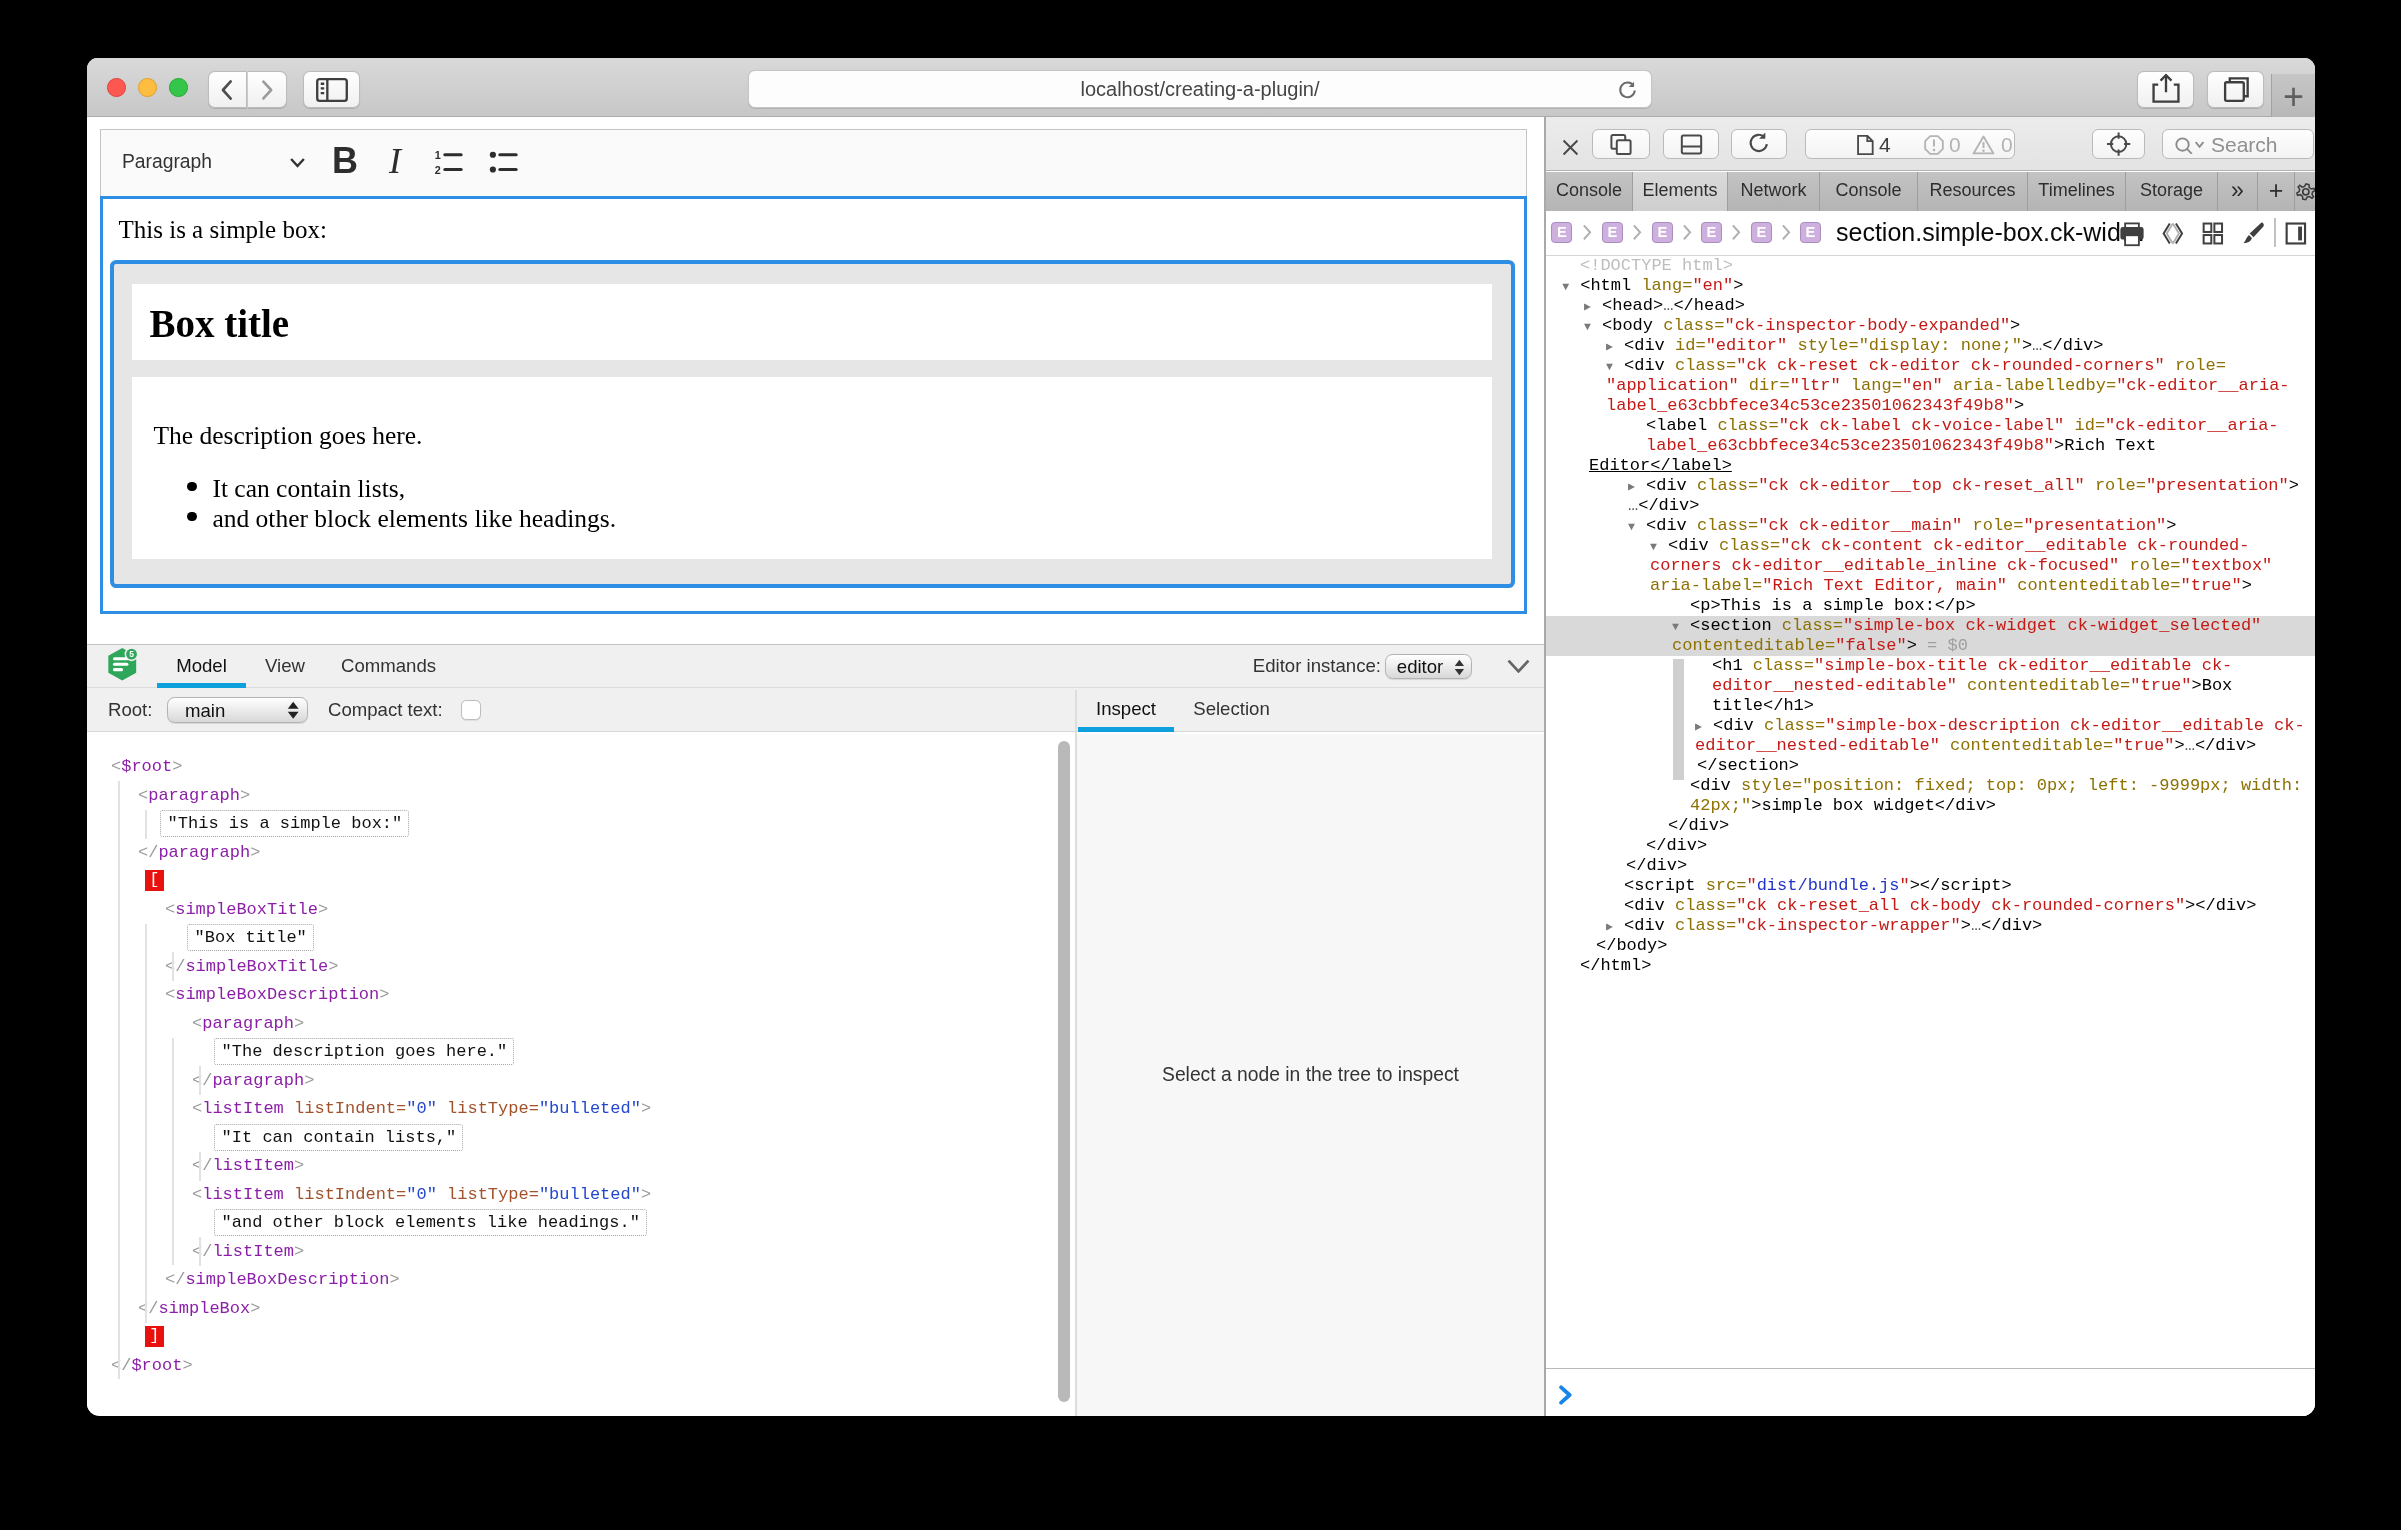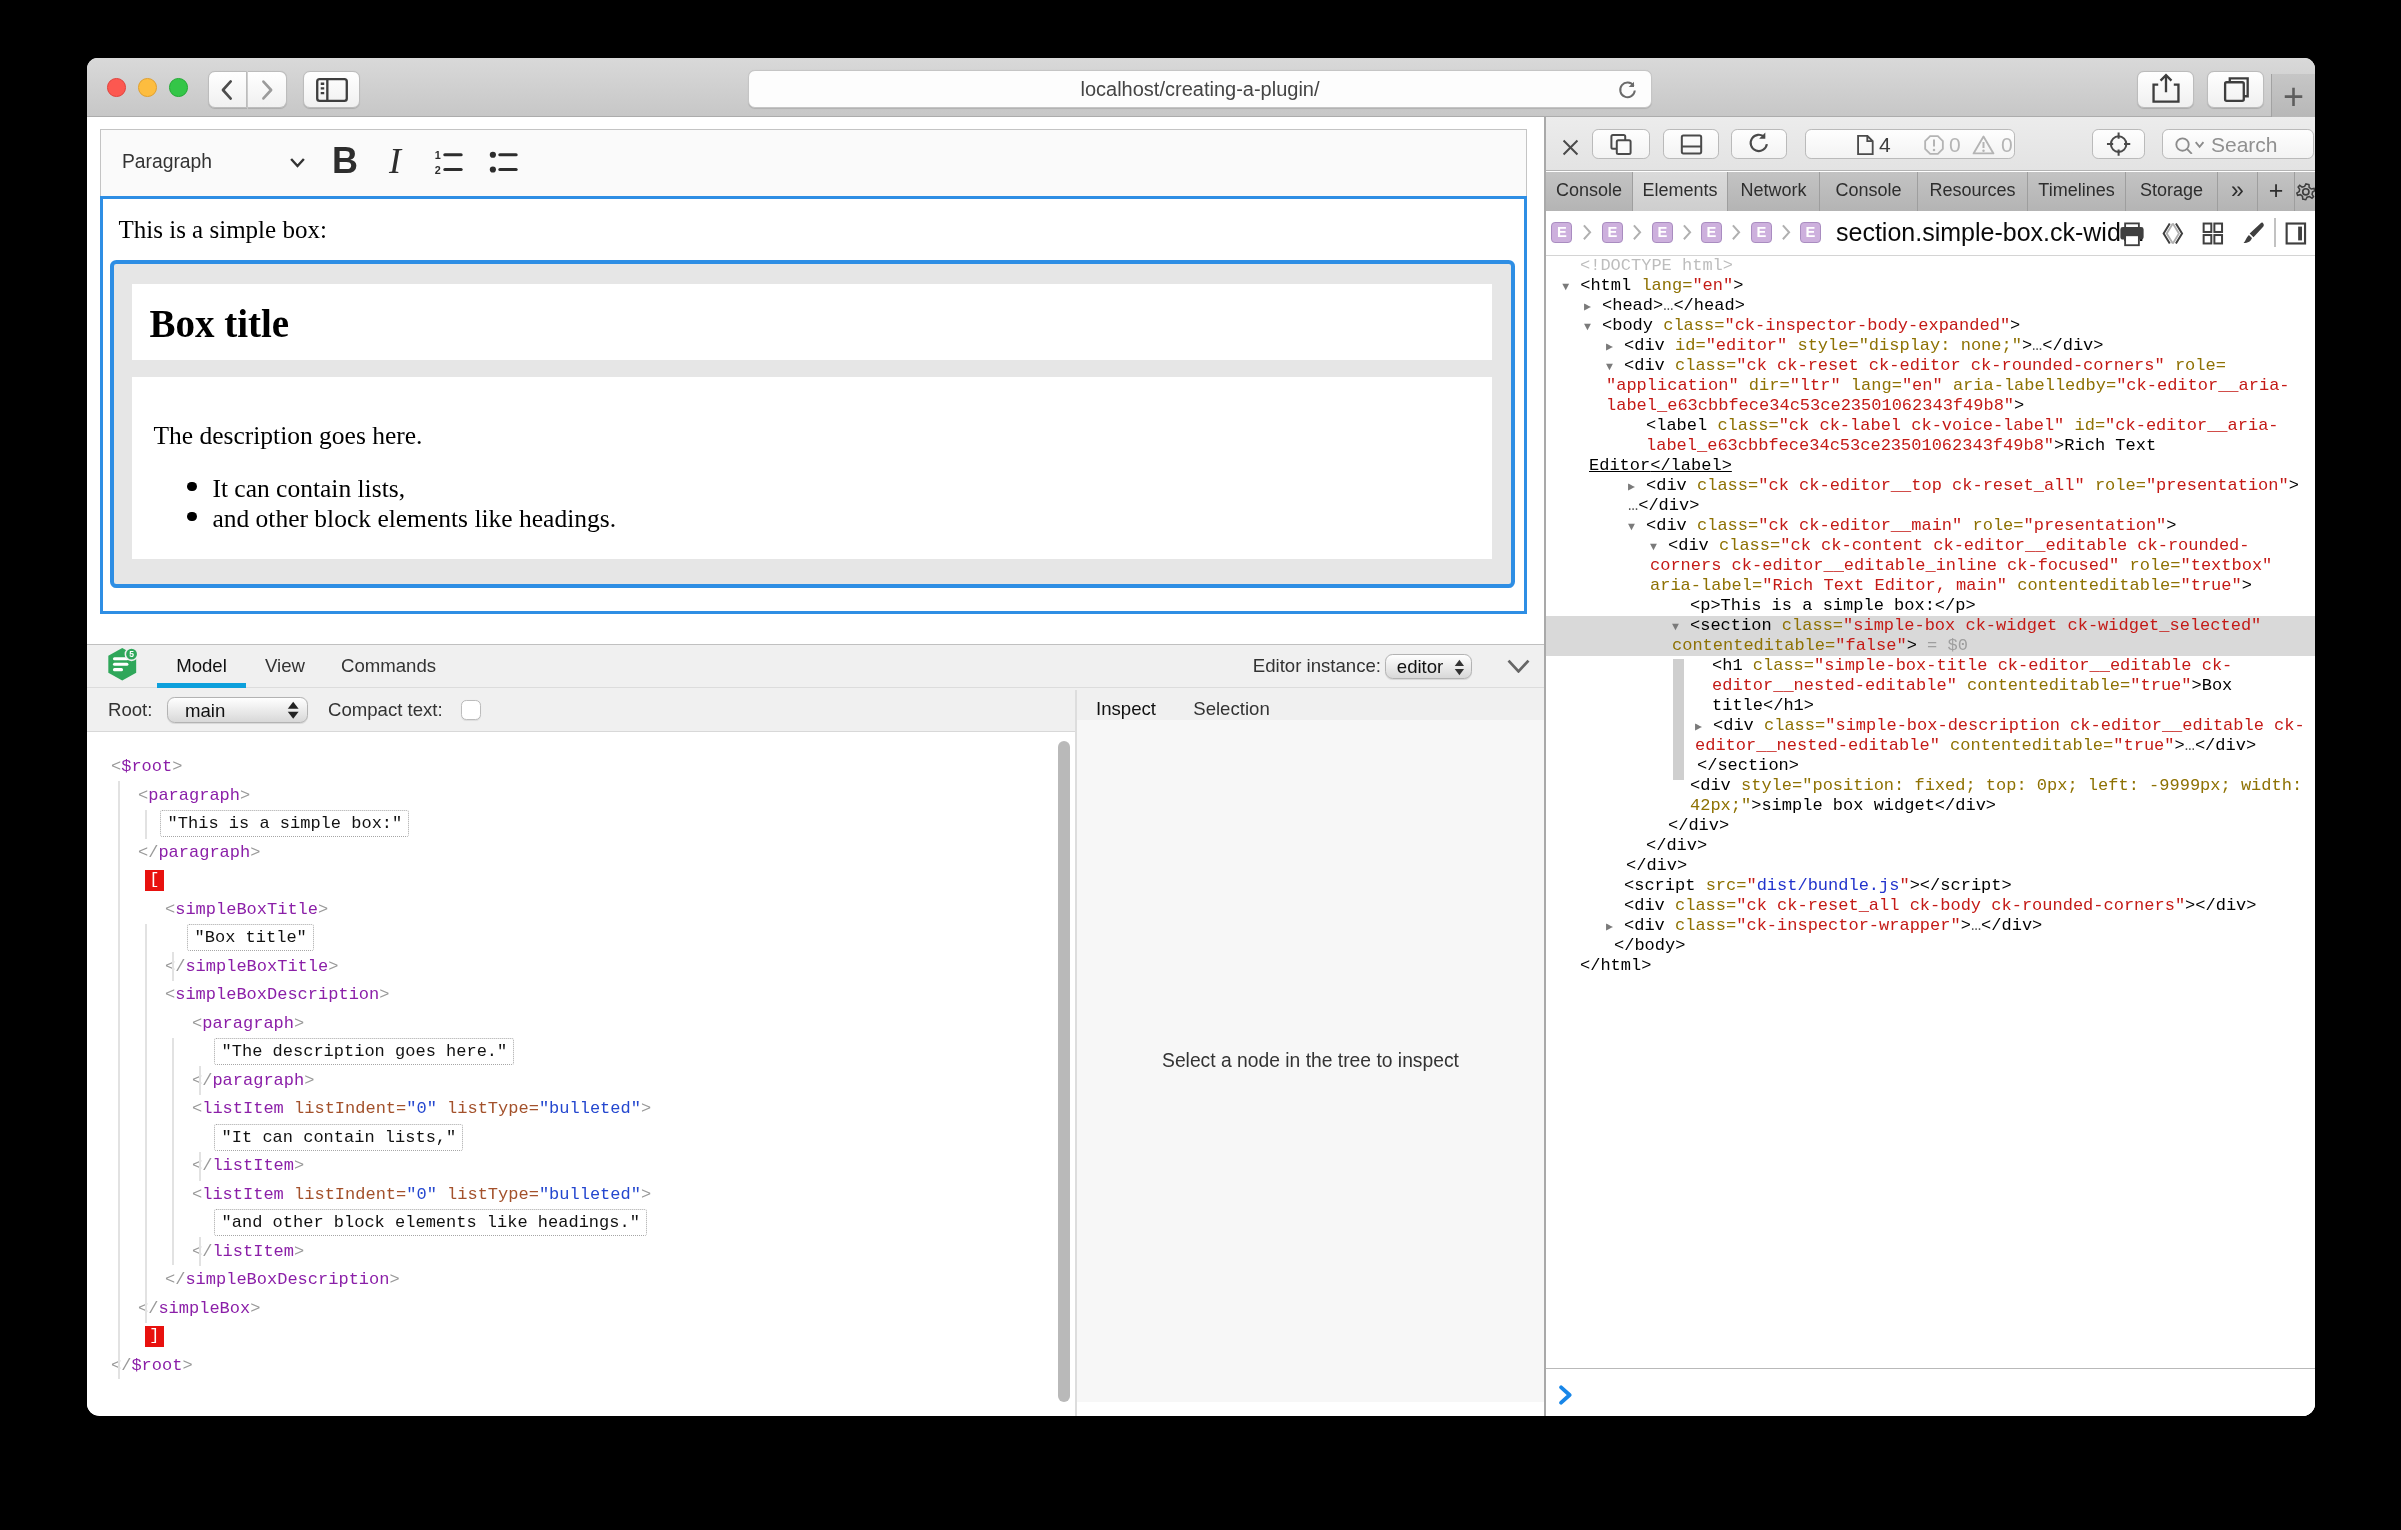--- a/index.html
+++ b/index.html
@@ -57,21 +57,21 @@
 .ckpanel { position:absolute; left:0; top:586px; width:1457px; height:771px; background:#fff; border-top:1.5px solid #c0c0c0; }
 .ckrow1 { position:absolute; left:0; top:0; width:1457px; height:43px; background:#f0f0f0; border-bottom:0.8px solid #dcdcdc; }
 .ckrow2 { position:absolute; left:0; top:43px; width:1457px; height:44px; background:#f0f0f0; border-bottom:1.5px solid #d8d8d8; }
 .cktab { position:absolute; font-size:18.6px; color:#333; }
 .mselect {
   position:absolute; background:linear-gradient(#ffffff,#d8d8d8);
   border:0.8px solid #b3b3b3; border-radius:7.7px; font-size:18.6px; color:#111;
   box-shadow:0 0.8px 0.8px rgba(0,0,0,.1);
 }
 .ckdivider { position:absolute; left:988px; top:45px; width:2.3px; height:726px; background:#ddd; }
-.rightpane { position:absolute; left:990px; top:75px; width:559px; height:682px; background:#f7f7f7; }
+.rightpane { position:absolute; left:990px; top:89px; width:559px; height:682px; background:#f7f7f7; }
 
 .mtree { position:absolute; left:0; top:108px; width:971px; height:664px; overflow:hidden;
   font-family:"Liberation Mono", monospace; font-size:17px; }
 .mr { height:28.5px; line-height:28.5px; position:relative; white-space:pre; }
 .mg { color:#999; } .mt { color:#8b1fa8; } .ma { color:#a3512b; } .mv { color:#2447cf; }
 .chip { display:inline-block; border:1.5px dotted #a6a6a6; border-radius:2.3px; padding:0 6.2px; margin-left:-4.6px; color:#111; line-height:25px; }
 .mark { display:inline-block; width:18.6px; height:21px; background:#e8110e; color:#fff; text-align:center; line-height:20px; vertical-align:middle; margin-left:7px; }
 .guide { position:absolute; width:1.5px; background:#e2e2e2; }
 
 .dt { position:absolute; left:1457px; top:59px; width:771px; height:1299px; background:#fff; border-left:2.3px solid #a9a9a9; }
@@ -429,21 +429,21 @@
       <div class="ln" style="padding-left:149px;"><span class="sv">editor__nested-editable"</span> <span class="sa">contenteditable=</span><span class="sv">"true"</span><span class="st">&gt;</span><span class="sd">…</span><span class="st">&lt;/div&gt;</span></div>
       <div class="ln" style="padding-left:151px;"><span class="st">&lt;/section&gt;</span></div>
       <div class="ln" style="padding-left:144px;"><span class="st">&lt;div</span> <span class="sa">style="position: fixed; top: 0px; left: -9999px; width:</span></div>
       <div class="ln" style="padding-left:144px;"><span class="sa">42px;"</span><span class="st">&gt;</span>simple box widget<span class="st">&lt;/div&gt;</span></div>
       <div class="ln" style="padding-left:122px;"><span class="st">&lt;/div&gt;</span></div>
       <div class="ln" style="padding-left:100px;"><span class="st">&lt;/div&gt;</span></div>
       <div class="ln" style="padding-left:80px;"><span class="st">&lt;/div&gt;</span></div>
       <div class="ln" style="padding-left:78px;"><span class="st">&lt;script</span> <span class="sa">src=</span><span class="sv">"</span><span class="sb">dist/bundle.js</span><span class="sv">"</span><span class="st">&gt;&lt;/script&gt;</span></div>
       <div class="ln" style="padding-left:78px;"><span class="st">&lt;div</span> <span class="sa">class=</span><span class="sv">"ck ck-reset_all ck-body ck-rounded-corners"</span><span class="st">&gt;&lt;/div&gt;</span></div>
       <div class="ln" style="padding-left:60px;"><span class="tri">▶</span><span class="st">&lt;div</span> <span class="sa">class=</span><span class="sv">"ck-inspector-wrapper"</span><span class="st">&gt;</span><span class="sd">…</span><span class="st">&lt;/div&gt;</span></div>
-      <div class="ln" style="padding-left:68px;"><span class="st">&lt;/body&gt;</span></div>
+      <div class="ln" style="padding-left:50px;"><span class="st">&lt;/body&gt;</span></div>
       <div class="ln" style="padding-left:34px;"><span class="st">&lt;/html&gt;</span></div>
     </div>
     <div class="abs" style="left:127px;top:542px;width:10.8px;height:121px;background:#cfcfcf;"></div>
     <div class="conbar">
       <svg class="abs" style="left:11.6px;top:15.5px;" width="15.5" height="20" viewBox="0 0 20 26">
           <path d="M4 3 L15 13 L4 23" fill="none" stroke="#1886e8" stroke-width="5" stroke-linecap="round" stroke-linejoin="round"></path>
         </svg>
     </div>
   </div>
 </div>

